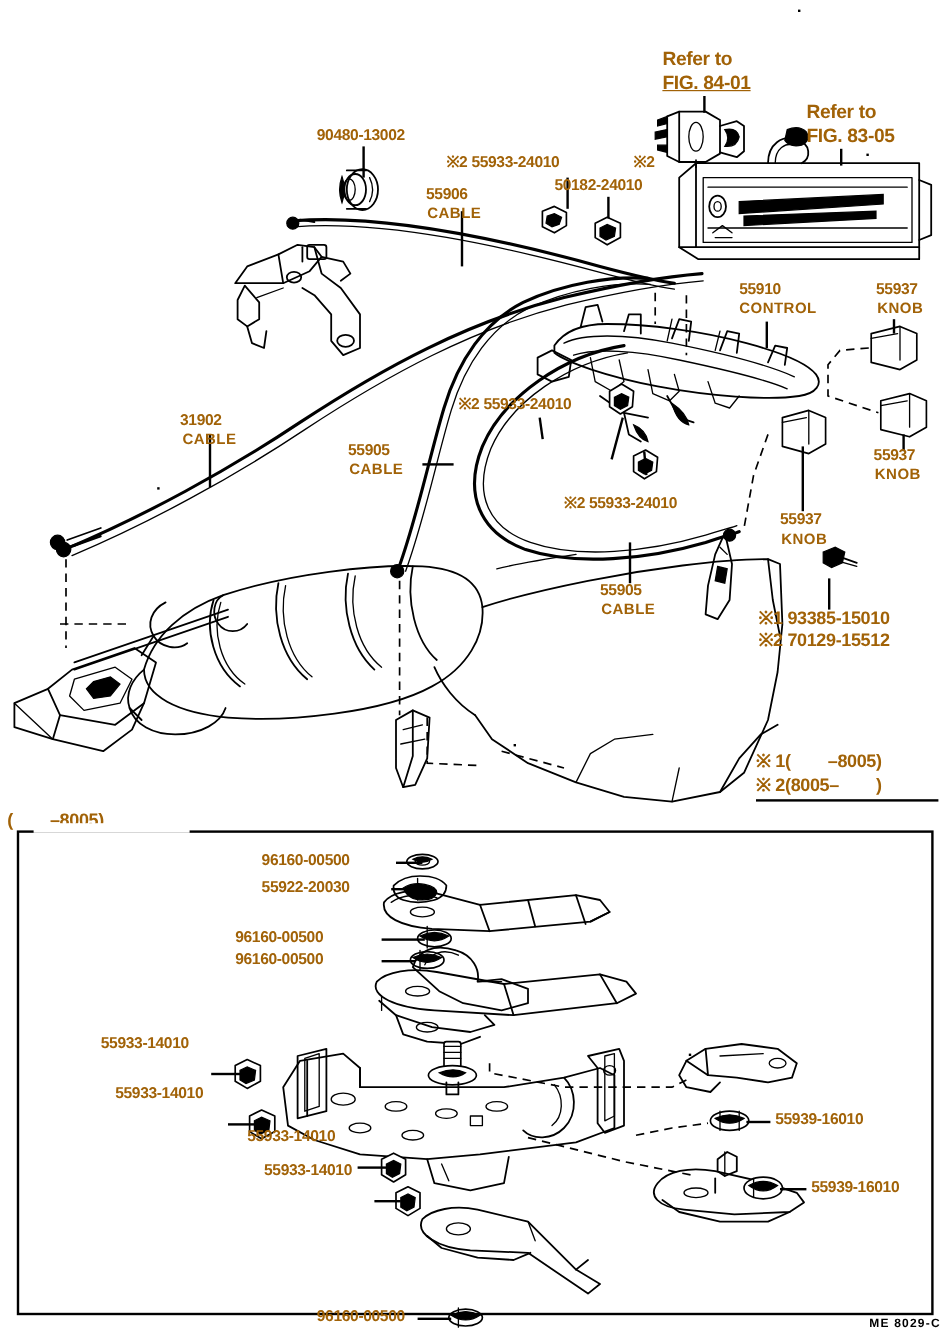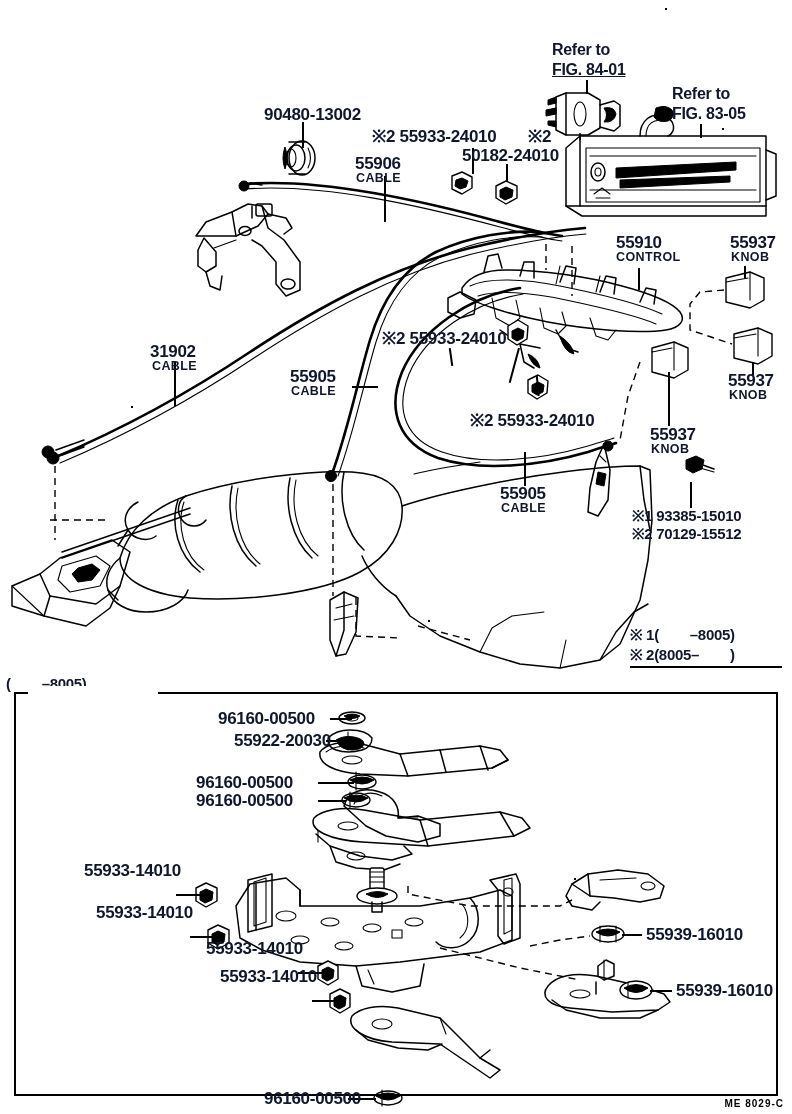--- a/index.html
+++ b/index.html
@@ -14,27 +14,27 @@
     position: relative;
     width: 792px;
     height: 1114px;
     background: #ffffff;
     overflow: hidden;
   }
   .lbl {
     position: absolute;
     font-family: "Liberation Sans", sans-serif;
     font-weight: bold;
-    color: #0f172a;
+    color: #a16207;
     white-space: pre;
     letter-spacing: -0.3px;
     line-height: 1.04;
   }
   .lbl.n {      
-    font-size: 17px;
+    font-size: 13px;
   }
   .lbl.sub {    
     font-size: 12.5px;
     letter-spacing: 0.4px;
   }
   .lbl.ref {
     font-size: 16px;
   }
   .lbl.note {
     font-size: 15px;
@@ -572,21 +572,21 @@
   <div class="lbl note" style="left:630px; top:627px;"><span>※ 1(        –8005)</span></div>
   <div class="lbl note" style="left:630px; top:647px;"><span>※ 2(8005–        )</span></div>
   <div class="lead h" style="left:630px; top:666px; width:152px; height:2px;"></div>
 
   <div class="lbl note" style="left:6px; top:676px;"><span>(        –8005)</span></div>
 
   <div id="inset-frame"></div>
   <div id="inset-notch"></div>
 
   <div class="lbl n" style="left:218px; top:710px;"><span>96160-00500</span></div>
-  <div class="lbl n" style="left:234px; top:732px;text-align:center;"><span>55922-20030</span></div>
+  <div class="lbl n" style="left:218px; top:732px;text-align:center;"><span>55922-20030</span></div>
   <div class="lbl n" style="left:196px; top:774px;"><span>96160-00500</span></div>
   <div class="lbl n" style="left:196px; top:792px;"><span>96160-00500</span></div>
 
   <div class="lbl n" style="left:84px; top:862px;"><span>55933-14010</span></div>
   <div class="lbl n" style="left:96px; top:904px;"><span>55933-14010</span></div>
   <div class="lbl n" style="left:206px; top:940px;"><span>55933-14010</span></div>
   <div class="lbl n" style="left:220px; top:968px;"><span>55933-14010</span></div>
 
   <div class="lbl n" style="left:646px; top:926px;"><span>55939-16010</span></div>
   <div class="lbl n" style="left:676px; top:982px;"><span>55939-16010</span></div>

